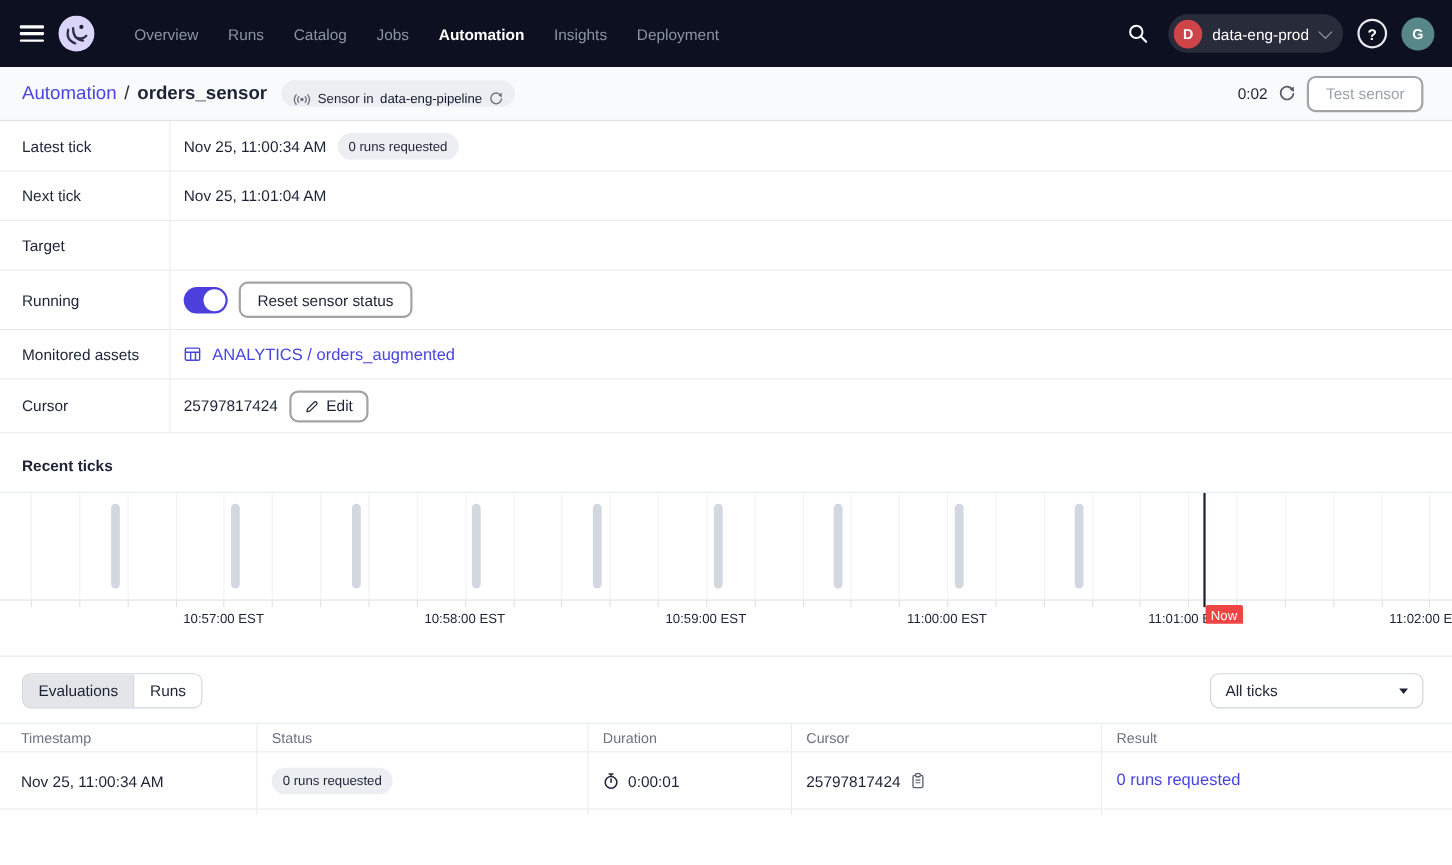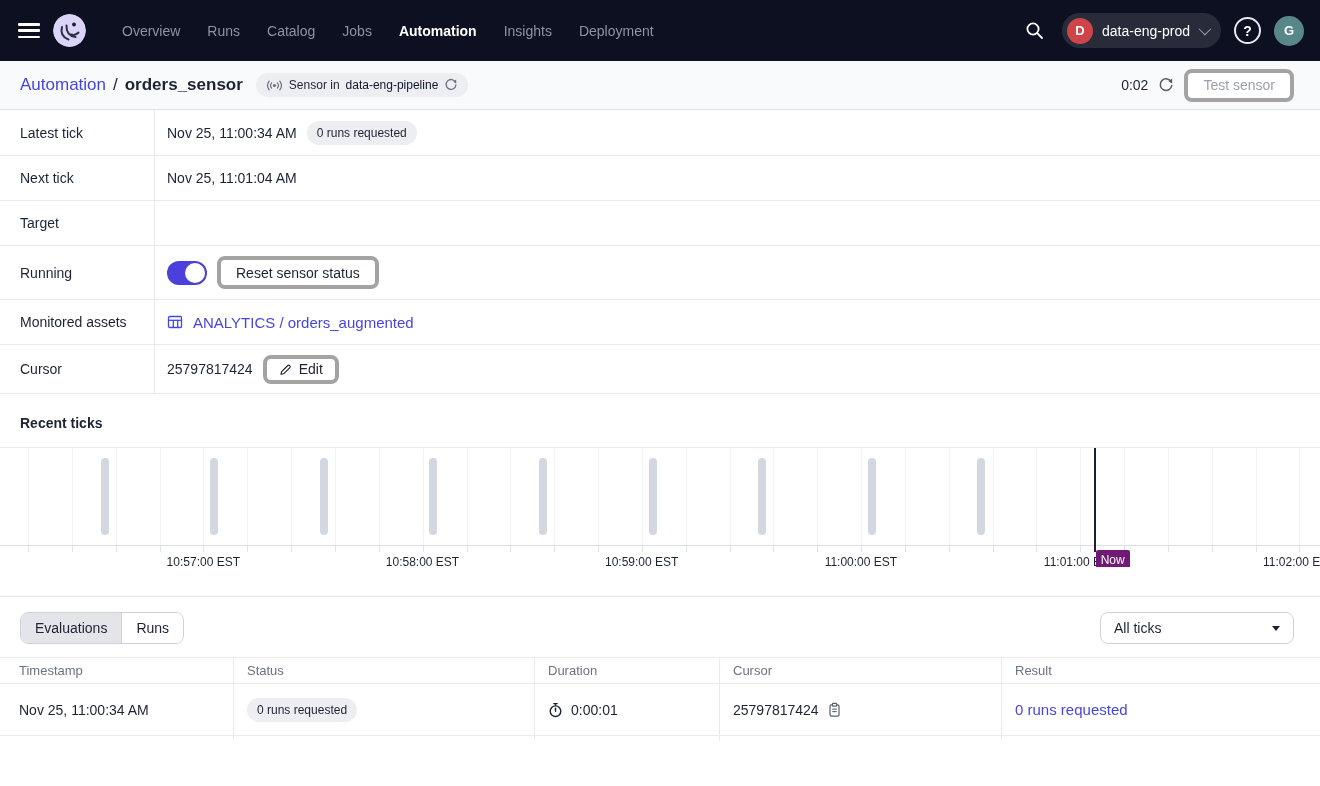--- a/index.html
+++ b/index.html
@@ -22,25 +22,25 @@
   .ws-name { color:#fff; font-size:14px; }
   .chev { width:9px; height:9px; border-right:1.8px solid #9aa0ad; border-bottom:1.8px solid #9aa0ad; transform:rotate(45deg) translateY(-2px); }
   .help-btn { width:27px; height:27px; border-radius:50%; border:2px solid #e8eaf0; color:#fff; font-size:14px; font-weight:700; display:flex; align-items:center; justify-content:center; cursor:pointer; }
   .avatar { width:30px; height:30px; border-radius:50%; background:#58878a; color:#fff; font-size:13px; font-weight:700; display:flex; align-items:center; justify-content:center; cursor:pointer; }
 
   
   .title-row { height:49px; background:#f9fafb; border-bottom:1px solid #dfe3e8; display:flex; align-items:center; padding:0 26px 0 20px; }
   .crumb { font-size:17px; color:#4745e2; cursor:pointer; }
   .crumb-sep { font-size:17px; margin:0 7px; color:#1c2334; }
   .page-title { font-size:17px; font-weight:700; color:#1c2334; }
-  .type-badge { margin-left:13px; height:24px; background:#eceef2; border-radius:12px; display:flex; align-items:center; gap:6px; padding:0 10px; font-size:12px; }
+  .type-badge { margin-left:13px; height:24px; background:#eceef2; border-radius:12px; display:flex; align-items:flex-end; gap:6px; padding:0 10px; font-size:12px; }
   .type-badge a { color:#0f172a; cursor:pointer; }
   .title-right { margin-left:auto; display:flex; align-items:center; gap:10px; }
   .timer { font-size:14px; }
-  .btn { background:#fff; border:4px solid #a3a3a3; border-radius:8px; height:33px; padding:0 15px; font-size:14px; color:#1c2334; display:inline-flex; align-items:center; gap:7px; cursor:pointer; font-family:inherit; }
+  .btn { background:#fff; border:2px solid #a3a3a3; border-radius:8px; height:33px; padding:0 15px; font-size:14px; color:#1c2334; display:inline-flex; align-items:center; gap:7px; cursor:pointer; font-family:inherit; }
   .btn.disabled { color:#9ba1a9; }
 
   
   .drow { display:flex; border-bottom:1px solid #e8ebee; }
   .h46{height:46px}.h45{height:45px}.h54{height:54px}.h49{height:49px}
   .dlabel { width:155px; border-right:1px solid #e8ebee; display:flex; align-items:center; padding-left:20px; font-size:14px; flex:0 0 auto; }
   .dvalue { flex:1; display:flex; align-items:center; gap:10px; padding-left:12px; font-size:14px; }
   .pill { height:24px; background:#eceef2; border-radius:12px; display:inline-flex; align-items:center; gap:6px; padding:0 10px; font-size:12px; color:#1c2334; white-space:nowrap; }
   .pill a { color:#4745e2; }
   .link { color:#4745e2; font-size:15px; cursor:pointer; }
@@ -53,21 +53,21 @@
   
   .recent { padding-top:21px; }
   .recent h2 { font-size:14px; font-weight:700; margin-left:20px; }
   .timeline { position:relative; height:120px; margin-top:16px; border-top:1px solid #e8ebee; overflow:hidden; }
   .gridline { position:absolute; top:0; width:1px; height:97px; background:#f0f2f5; }
   .axis { position:absolute; top:97px; left:0; right:0; height:1px; background:#dcdfe5; }
   .axtick { position:absolute; top:98px; width:1px; height:6px; background:#dfe2e8; }
   .tickbar { position:absolute; top:10px; width:8px; height:77px; border-radius:4px; background:#d3d7df; }
   .axlabel { position:absolute; top:107px; transform:translateX(-50%); font-size:12px; color:#1c2334; white-space:nowrap; }
   .now-line { position:absolute; top:0; width:2px; height:104px; background:#1b1f2e; z-index:2; }
-  .now-tag { position:absolute; top:102px; height:21px; line-height:21px; padding:0 5px; background:#701a75; color:#fff; font-size:12px; border-radius:2px; z-index:3; }
+  .now-tag { position:absolute; top:102px; height:21px; line-height:21px; padding:0 5px; background:#ef4444; color:#fff; font-size:12px; border-radius:2px; z-index:3; }
 
   
   .bottom { margin-top:29px; border-top:1px solid #e2e5ea; }
   .controls { display:flex; align-items:center; padding:15px 26px 0 20px; }
   .tabgroup { display:flex; border:1px solid #cfd3d9; border-radius:8px; overflow:hidden; height:32px; background:#fff; }
   .tab { border:none; background:#fff; font-size:14px; color:#1c2334; padding:0 14px; cursor:pointer; font-family:inherit; }
   .tab + .tab { border-left:1px solid #cfd3d9; }
   .tab.active { background:#e3e5e9; }
   .select { margin-left:auto; width:194px; height:32px; border:1px solid #cfd3d9; border-radius:8px; display:flex; align-items:center; padding:0 13px; font-size:14px; cursor:pointer; background:#fff; }
   .caret { margin-left:auto; width:0; height:0; border-left:4.5px solid transparent; border-right:4.5px solid transparent; border-top:5.5px solid #1c2334; }

